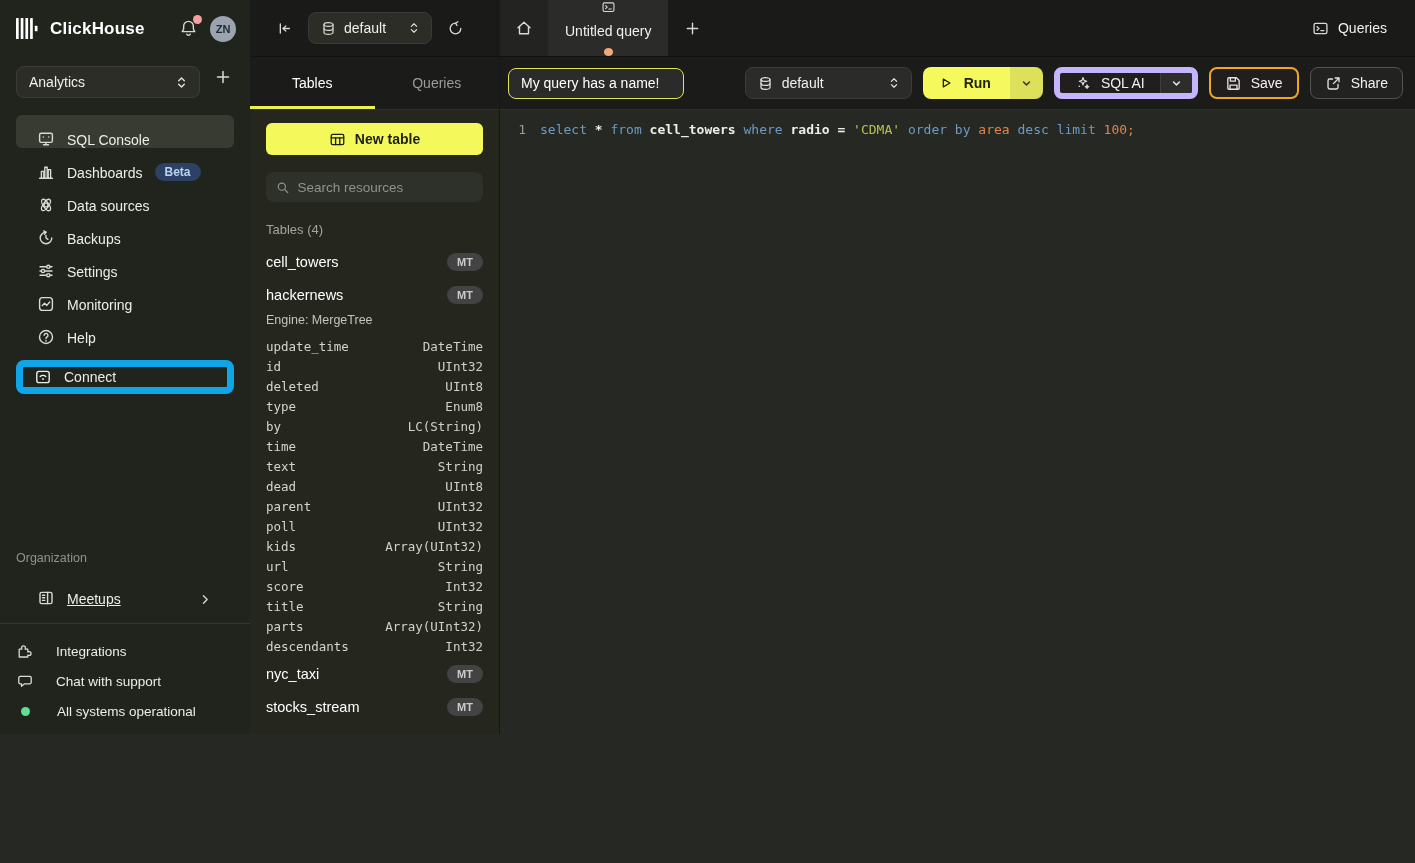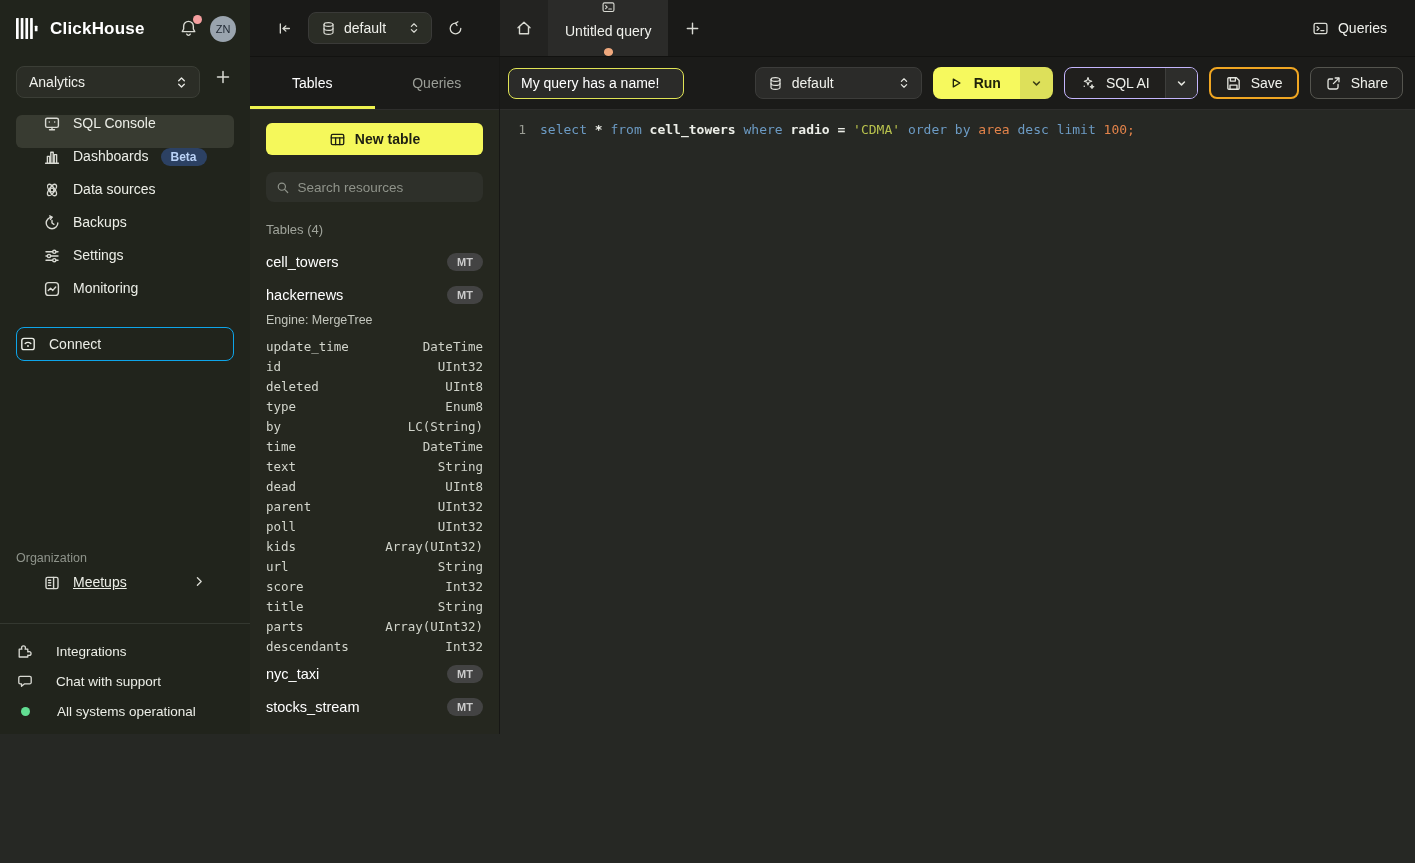--- a/index.html
+++ b/index.html
@@ -12,38 +12,38 @@
   .app { display:flex; width:1415px; height:734px; }
 
   
   .sidebar { width:250px; min-width:250px; background:#21241c; display:flex; flex-direction:column; }
   .sb-header { height:57px; min-height:57px; display:flex; align-items:center; padding:0 14px 0 16px; }
   .brand { display:flex; align-items:center; gap:10px; flex:1; cursor:pointer; }
   .brand-name { font-size:17px; font-weight:700; color:#fff; letter-spacing:.2px; }
   .bell-wrap { position:relative; margin-right:12px; color:#d9dad3; cursor:pointer; display:flex; }
   .bell-dot { position:absolute; top:-4px; right:-4px; width:9px; height:9px; border-radius:50%; background:#f59f9f; }
   .avatar { width:26px; height:26px; border-radius:50%; background:#9aa4ae; color:#1f2732;
-            font-size:11px; font-weight:400; display:flex; align-items:center; justify-content:center; cursor:pointer;text-align:right; }
+            font-size:11px; font-weight:700; display:flex; align-items:center; justify-content:center; cursor:pointer;text-align:right; }
 
   .workspace-row { display:flex; align-items:flex-start; gap:12px; padding:9px 16px 12px; }
   .select-box { height:32px; background:#2b2d26; border:1px solid #3b3e36; border-radius:8px;
                 display:flex; align-items:center; padding:0 10px 0 12px; cursor:pointer; }
   .workspace-row .select-box { flex:1; }
   .select-box .lbl { flex:1; font-size:14px; color:#f0f1ec; }
   .icon-btn { background:none; border:none; color:#d9dad3; display:flex; align-items:center; cursor:pointer; padding:2px; }
 
   .nav { padding:5px 16px 0; }
-  .nav-item { height:33px; display:flex; align-items:flex-start; gap:12px; padding:0 27px; border-radius:6px;
+  .nav-item { height:33px; display:flex; align-items:flex-end; gap:12px; padding:0 21px; border-radius:6px;
               font-size:14px; font-weight:500; color:#eceee7; cursor:pointer; }
   .nav-item .ic { color:#d9dad3; }
   .nav-item.selected { background:#383b31; }
   .badge-beta { background:#2c4163; color:#bad2f7; font-size:12px; font-weight:600; padding:2px 10px; border-radius:10px; }
 
-  .connect-btn { margin:14px 16px 0; height:34px; border:1px solid #0ea5e9; background:transparent; border-radius:8px;
-                 display:flex; align-items:center; gap:12px; padding:0 2px; font-size:14px; font-weight:500;
+  .connect-btn { margin:14px 16px 0; height:34px; border:7px solid #0ea5e9; background:transparent; border-radius:8px;
+                 display:flex; align-items:center; gap:12px; padding:0 11px; font-size:14px; font-weight:500;
                  color:#eceee7; cursor:pointer; font-family:inherit; }
   .sb-spacer { flex:1; }
   .org-label { color:#8f948b; font-size:12.5px; padding:0 16px; margin-bottom:9px; }
   .meetups-row { margin:0 16px 16px;text-decoration:underline; }
   .chev-right { margin-left:auto; color:#d9dad3; }
 
   .sb-footer { border-top:1px solid #343830; padding:12px 16px 8px; }
   .footer-item { height:30px; display:flex; align-items:center; gap:22px; font-size:13.5px; color:#eceee7; cursor:pointer; }
   .footer-item .ic { color:#d9dad3; }
   .status-dot { width:9px; height:9px; border-radius:50%; background:#62de92; margin:0 5px; }
@@ -108,21 +108,21 @@
   .db-select { width:167px; background:#2b2b29; border-color:#3c3c3a; gap:9px; }
   .db-select .ic, .toolbar .ic { color:#e4e5df; }
 
   .run-btn { display:flex; height:32px; border-radius:8px; overflow:hidden; cursor:pointer; }
   .run-main { background:#f6f95e; display:flex; align-items:center; gap:10px; padding:0 19px 0 15px; color:#20240a;
               font-size:14px; font-weight:600; }
   .run-main .ic { color:#20240a; }
   .run-caret { width:33px; background:#dde05a; display:flex; align-items:center; justify-content:center; }
   .run-caret .ic { color:#3a3d16; }
 
-  .sqlai-btn { display:flex; height:32px; border:1px solid #c4b5fd; border-radius:8px; overflow:hidden; cursor:pointer;
+  .sqlai-btn { display:flex; height:32px; border:6px solid #c4b5fd; border-radius:8px; overflow:hidden; cursor:pointer;
                background:#201f1d; }
   .sqlai-main { display:flex; align-items:center; gap:10px; padding:0 15px; font-size:14px; font-weight:500; color:#f0f1ec; }
   .sqlai-caret { width:32px; background:#2d2d2b; display:flex; align-items:center; justify-content:center;
                  border-left:1px solid #3e3e3c; }
 
   .save-btn { height:32px; border:2px solid #f0a622; border-radius:8px; display:flex; align-items:center; gap:9px;
               padding:0 14px; font-size:14px; font-weight:500; background:#201f1d; color:#f0f1ec; cursor:pointer;
               font-family:inherit; }
   .share-btn { height:32px; border:1px solid #55554f; border-radius:8px; display:flex; align-items:center; gap:9px;
                padding:0 14px; font-size:14px; font-weight:500; background:#222220; color:#f0f1ec; cursor:pointer;
@@ -228,20 +228,28 @@
           <circle cx="11.3" cy="13.2" r="1.6" fill="#21241c"></circle>
         </svg>
         <span>Settings</span>
       </div>
       <div class="nav-item">
         <svg class="ic" width="18" height="18" viewBox="0 0 18 18" fill="none" stroke="currentColor" stroke-width="1.4" stroke-linecap="round" stroke-linejoin="round">
           <rect x="2.6" y="2.6" width="12.8" height="12.8" rx="3"></rect>
           <path d="M5.3 10.6 7.6 8.2l2.2 2.2 2.9-3.4"></path>
         </svg>
         <span>Monitoring</span>
+      </div>
+      <div class="nav-item">
+        <svg class="ic" width="18" height="18" viewBox="0 0 18 18" fill="none" stroke="currentColor" stroke-width="1.4" stroke-linecap="round" stroke-linejoin="round">
+          <circle cx="9" cy="9" r="6.5"></circle>
+          <path d="M7.1 7.2a1.95 1.95 0 1 1 2.75 1.95c-.55.28-.85.68-.85 1.25v.25"></path>
+          <circle cx="9" cy="12.9" r="0.8" fill="currentColor" stroke="none"></circle>
+        </svg>
+        <span>Help</span>
       </div>
     </nav>
 
     <button class="connect-btn">
       <svg class="ic" width="18" height="18" viewBox="0 0 18 18" fill="none" stroke="currentColor" stroke-width="1.4" stroke-linecap="round" stroke-linejoin="round">
         <rect x="2.8" y="3.4" width="12.4" height="11.2" rx="2.2"></rect>
         <path d="M6.2 8.6a4 4 0 0 1 5.6 0"></path>
         <circle cx="9" cy="11" r="0.9" fill="currentColor" stroke="none"></circle>
       </svg>
       <span>Connect</span>

